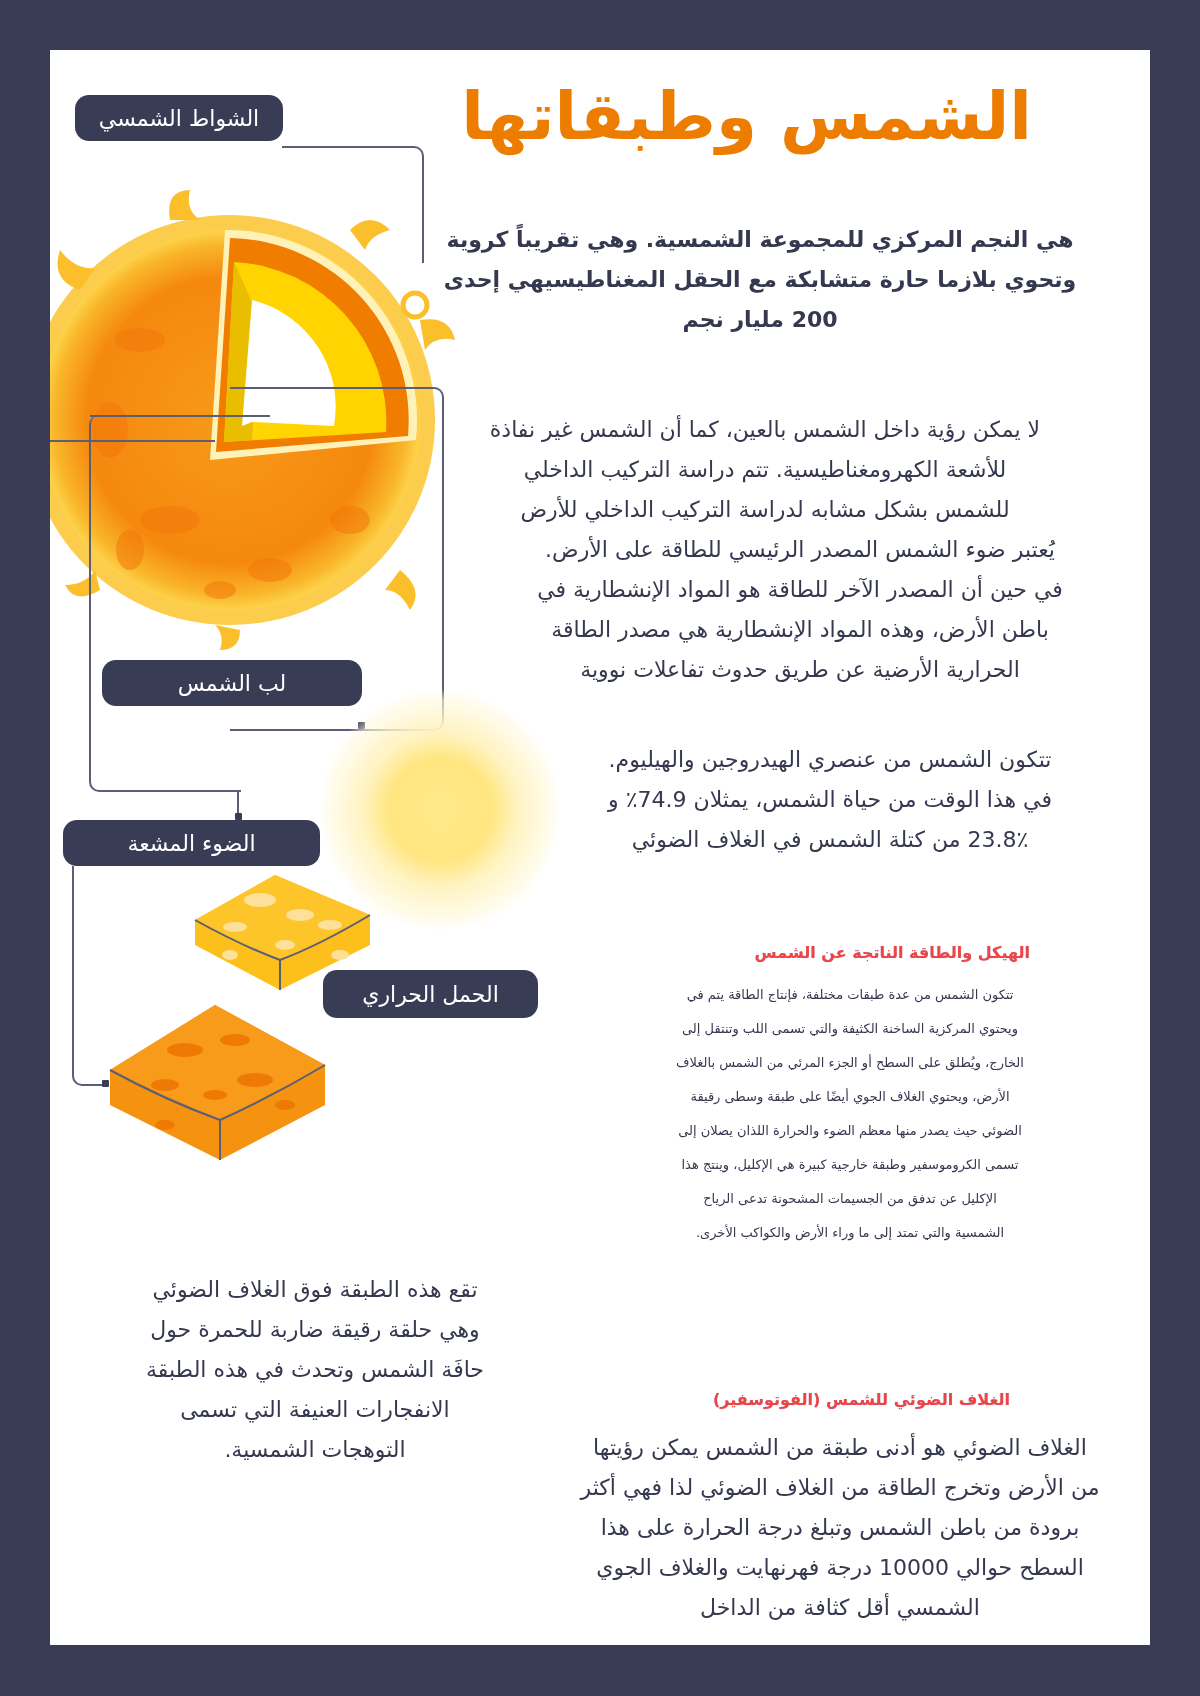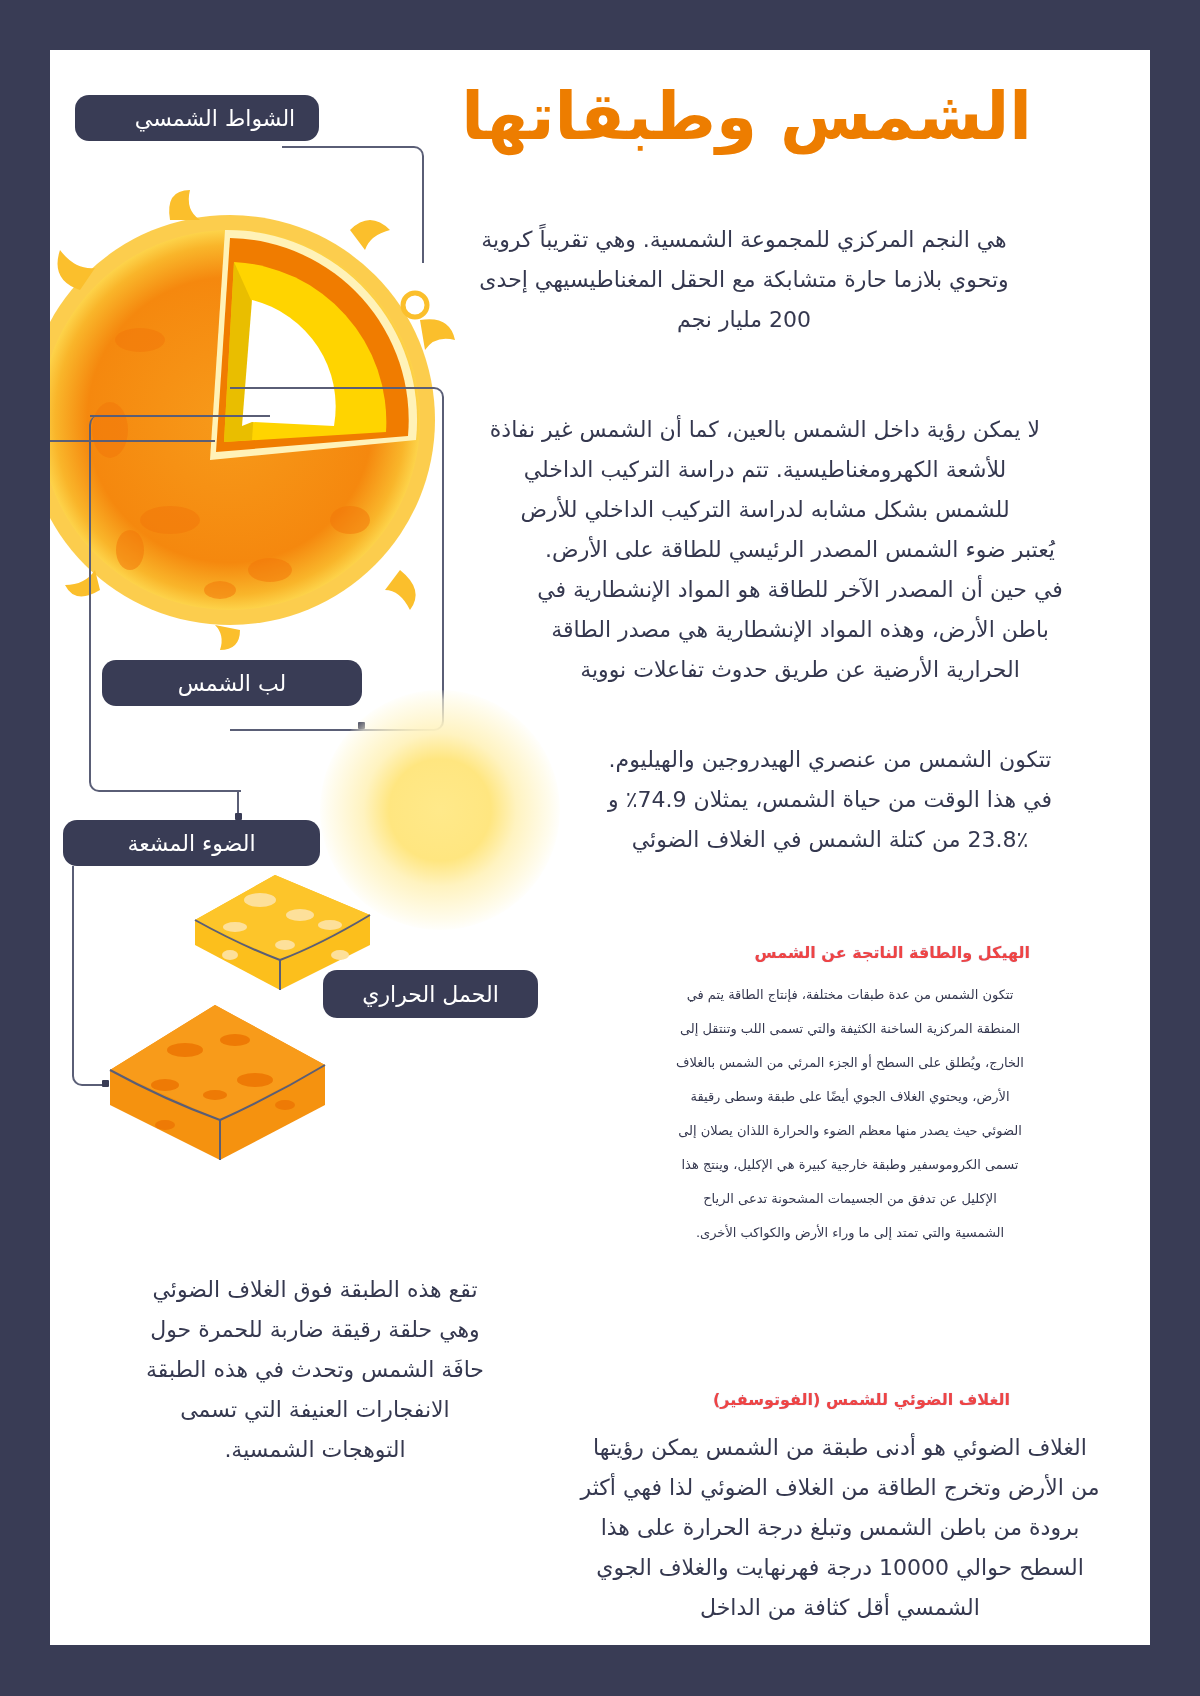--- a/index.html
+++ b/index.html
@@ -60,21 +60,21 @@
       <path d="M210 48 A182 182 0 0 1 388 246 L196 262 Z" fill="#f07c00"></path>
       <path d="M214 72 A160 160 0 0 1 366 242 L204 252 Z" fill="#ffd400"></path>
       <path d="M214 72 L204 252 L232 250 L240 130 Z" fill="#e3b800" opacity="0.8"></path>
       <path d="M232 110 A110 110 0 0 1 314 236 L232 232 Z" fill="#ffffff"></path>
       <path d="M232 110 L232 232 L222 236 Z" fill="#ffffff"></path>
     </g>
 
     <circle cx="395" cy="115" r="12" fill="none" stroke="#fbbf2c" stroke-width="5"></circle>
   </svg>
 
-  <div class="label" style="left:25px;top:45px;width:208px;height:46px;padding-left:36px;">
+  <div class="label" style="left:25px;top:45px;width:208px;height:46px;">
     <span>الشواط الشمسي</span>
   </div>
   <div class="line" style="left:232px;top:96px;width:140px;height:115px;border-top-width:2px;border-right-width:2px;border-top-right-radius:10px;"></div>
 
   <div class="line" style="left:180px;top:337px;width:212px;height:340px;border-top-width:2px;border-right-width:2px;border-bottom-width:2px;border-top-right-radius:10px;border-bottom-right-radius:10px;border-right-width:2px;"></div>
   <div class="dot" style="left:308px;top:672px;"></div>
 
   <div class="label" style="left:52px;top:610px;width:260px;height:46px;">
     <span>لب الشمس</span>
   </div>
@@ -123,21 +123,21 @@
       <ellipse cx="150" cy="85" rx="18" ry="7"></ellipse>
       <ellipse cx="60" cy="90" rx="14" ry="6"></ellipse>
       <ellipse cx="110" cy="100" rx="12" ry="5"></ellipse>
       <ellipse cx="60" cy="130" rx="10" ry="5"></ellipse>
       <ellipse cx="180" cy="110" rx="10" ry="5"></ellipse>
     </g>
     <path d="M5 75 Q60 105 115 125 Q170 100 220 70" fill="none" stroke="#5a5e76" stroke-width="2"></path>
     <line x1="115" y1="125" x2="115" y2="165" stroke="#5a5e76" stroke-width="2"></line>
   </svg>
 
-  <div class="para" style="left:354px;top:170px;width:680px;">
+  <div class="para" style="left:370px;top:170px;width:680px;font-weight:bold;">
     <div>هي النجم المركزي للمجموعة الشمسية. وهي تقريباً كروية</div>
     <div>وتحوي بلازما حارة متشابكة مع الحقل المغناطيسيهي إحدى</div>
     <div>200 مليار نجم</div>
   </div>
 
   <div class="para" style="left:370px;top:360px;width:690px;">
     <div>لا يمكن رؤية داخل الشمس بالعين، كما أن الشمس غير نفاذة</div>
     <div>للأشعة الكهرومغناطيسية. تتم دراسة التركيب الداخلي</div>
     <div>للشمس بشكل مشابه لدراسة التركيب الداخلي للأرض</div>
   </div>
@@ -151,21 +151,21 @@
 
   <div class="para" style="left:480px;top:690px;width:600px;">
     <div>تتكون الشمس من عنصري الهيدروجين والهيليوم.</div>
     <div>في هذا الوقت من حياة الشمس، يمثلان 74.9٪ و</div>
     <div>23.8٪ من كتلة الشمس في الغلاف الضوئي</div>
   </div>
 
   <div class="heading" style="right:120px;top:893px;">الهيكل والطاقة الناتجة عن الشمس</div>
   <div class="para small" style="left:500px;top:928px;width:600px;">
     <div>تتكون الشمس من عدة طبقات مختلفة، فإنتاج الطاقة يتم في</div>
-    <div>المنطقة المركزية الساخنة الكثيفة والتي تسمى اللب وتنتقل إلى</div>
+    <div>ويحتوي المركزية الساخنة الكثيفة والتي تسمى اللب وتنتقل إلى</div>
     <div>الخارج، ويُطلق على السطح أو الجزء المرئي من الشمس بالغلاف</div>
     <div>الأرض، ويحتوي الغلاف الجوي أيضًا على طبقة وسطى رقيقة</div>
     <div>الضوئي حيث يصدر منها معظم الضوء والحرارة اللذان يصلان إلى</div>
     <div>تسمى الكروموسفير وطبقة خارجية كبيرة هي الإكليل، وينتج هذا</div>
     <div>الإكليل عن تدفق من الجسيمات المشحونة تدعى الرياح</div>
     <div>الشمسية والتي تمتد إلى ما وراء الأرض والكواكب الأخرى.</div>
   </div>
 
   <div class="para" style="left:30px;top:1220px;width:470px;">
     <div>تقع هذه الطبقة فوق الغلاف الضوئي</div>

